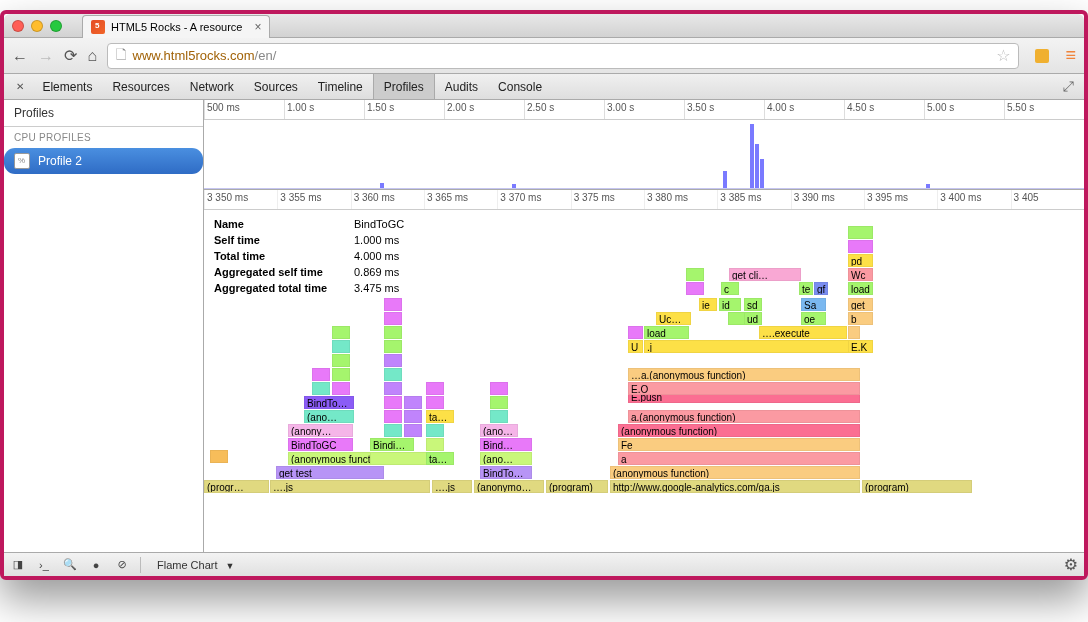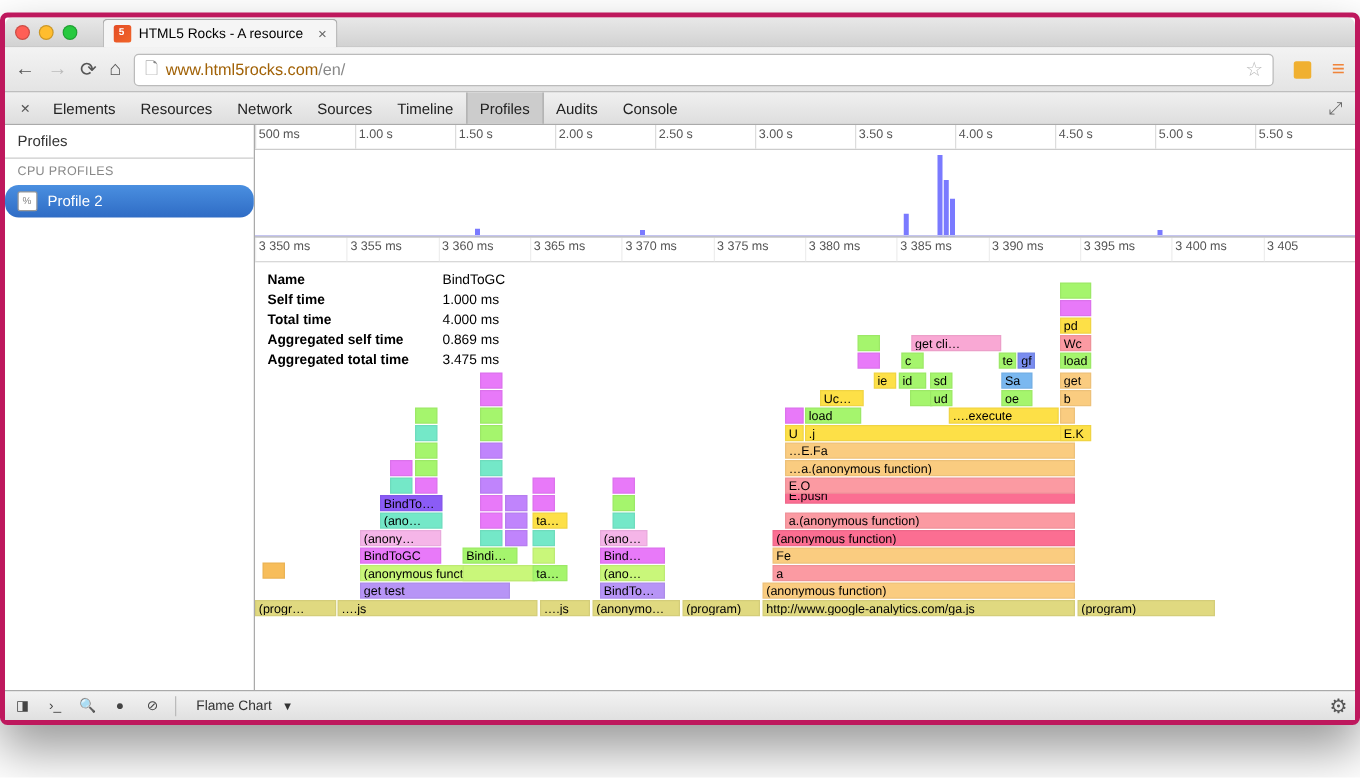--- a/index.html
+++ b/index.html
@@ -170,21 +170,21 @@
             </div>
         </div>
       <div class="block" style="left: 0px; top: 270px; width: 65px; height: 13px; background: rgb(224, 217, 128);">(progr…</div>
           <div class="block" style="left: 66px; top: 270px; width: 160px; height: 13px; background: rgb(224, 217, 128);">….js</div>
           <div class="block" style="left: 228px; top: 270px; width: 40px; height: 13px; background: rgb(224, 217, 128);">….js</div>
           <div class="block" style="left: 270px; top: 270px; width: 70px; height: 13px; background: rgb(224, 217, 128);">(anonymo…</div>
           <div class="block" style="left: 342px; top: 270px; width: 62px; height: 13px; background: rgb(224, 217, 128);">(program)</div>
           <div class="block" style="left: 406px; top: 270px; width: 250px; height: 13px; background: rgb(224, 217, 128);">http://www.google-analytics.com/ga.js</div>
           <div class="block" style="left: 658px; top: 270px; width: 110px; height: 13px; background: rgb(224, 217, 128);">(program)</div>
           <div class="block" style="left: 6px; top: 240px; width: 18px; height: 13px; background: rgb(247, 189, 90);"></div>
-          <div class="block" style="left: 84px; top: 256px; width: 120px; height: 13px; background: rgb(183, 148, 246);">get test</div>
+          <div class="block" style="left: 72px; top: 256px; width: 108px; height: 13px; background: rgb(183, 148, 246);">get test</div>
           <div class="block" style="left: 84px; top: 242px; width: 140px; height: 13px; background: rgb(201, 247, 122);">(anonymous function)</div>
           <div class="block" style="left: 84px; top: 228px; width: 65px; height: 13px; background: rgb(232, 121, 249);">BindToGC</div>
           <div class="block" style="left: 84px; top: 214px; width: 65px; height: 13px; background: rgb(245, 181, 232);">(anony…</div>
           <div class="block" style="left: 100px; top: 200px; width: 50px; height: 13px; background: rgb(116, 232, 200);">(ano…</div>
           <div class="block" style="left: 100px; top: 186px; width: 50px; height: 13px; background: rgb(139, 92, 246);">BindTo…</div>
           <div class="block" style="left: 108px; top: 172px; width: 18px; height: 13px; background: rgb(116, 232, 200);"></div>
           <div class="block" style="left: 128px; top: 172px; width: 18px; height: 13px; background: rgb(232, 121, 249);"></div>
           <div class="block" style="left: 108px; top: 158px; width: 18px; height: 13px; background: rgb(232, 121, 249);"></div>
           <div class="block" style="left: 128px; top: 158px; width: 18px; height: 13px; background: rgb(165, 245, 109);"></div>
           <div class="block" style="left: 128px; top: 144px; width: 18px; height: 13px; background: rgb(165, 245, 109);"></div>
@@ -219,21 +219,20 @@
           <div class="block" style="left: 286px; top: 186px; width: 18px; height: 13px; background: rgb(165, 245, 109);"></div>
           <div class="block" style="left: 286px; top: 172px; width: 18px; height: 13px; background: rgb(232, 121, 249);"></div>
           <div class="block" style="left: 406px; top: 256px; width: 250px; height: 13px; background: rgb(250, 204, 128);">(anonymous function)</div>
           <div class="block" style="left: 414px; top: 242px; width: 242px; height: 13px; background: rgb(251, 154, 162);">a</div>
           <div class="block" style="left: 414px; top: 228px; width: 242px; height: 13px; background: rgb(250, 204, 128);">Fe</div>
           <div class="block" style="left: 414px; top: 214px; width: 242px; height: 13px; background: rgb(251, 110, 146);">(anonymous function)</div>
           <div class="block" style="left: 424px; top: 200px; width: 232px; height: 13px; background: rgb(251, 154, 162);">a.(anonymous function)</div>
           <div class="block" style="left: 424px; top: 180px; width: 232px; height: 13px; background: rgb(251, 110, 146);">E.push</div>
           <div class="block" style="left: 424px; top: 172px; width: 232px; height: 13px; background: rgb(251, 154, 162);">E.O</div>
           <div class="block" style="left: 424px; top: 158px; width: 232px; height: 13px; background: rgb(250, 204, 128);">…a.(anonymous function)</div>
-          <div class="block" style="left: 424px; top: 144px; width: 232px; height: 13px; background: rgb(250, 204, 128);">…E.Fa</div>
           <div class="block" style="left: 424px; top: 130px; width: 15px; height: 13px; background: rgb(253, 224, 71);">U</div>
           <div class="block" style="left: 440px; top: 130px; width: 216px; height: 13px; background: rgb(253, 224, 71);">.j</div>
           <div class="block" style="left: 424px; top: 116px; width: 15px; height: 13px; background: rgb(232, 121, 249);"></div>
           <div class="block" style="left: 440px; top: 116px; width: 45px; height: 13px; background: rgb(165, 245, 109);">load</div>
           <div class="block" style="left: 555px; top: 116px; width: 88px; height: 13px; background: rgb(253, 224, 71);">….execute</div>
           <div class="block" style="left: 644px; top: 116px; width: 12px; height: 13px; background: rgb(250, 204, 128);"></div>
           <div class="block" style="left: 452px; top: 102px; width: 35px; height: 13px; background: rgb(253, 224, 71);">Uc…</div>
           <div class="block" style="left: 495px; top: 88px; width: 18px; height: 13px; background: rgb(253, 224, 71);">ie</div>
           <div class="block" style="left: 515px; top: 88px; width: 22px; height: 13px; background: rgb(165, 245, 109);">id</div>
           <div class="block" style="left: 524px; top: 102px; width: 18px; height: 13px; background: rgb(165, 245, 109);"></div>

